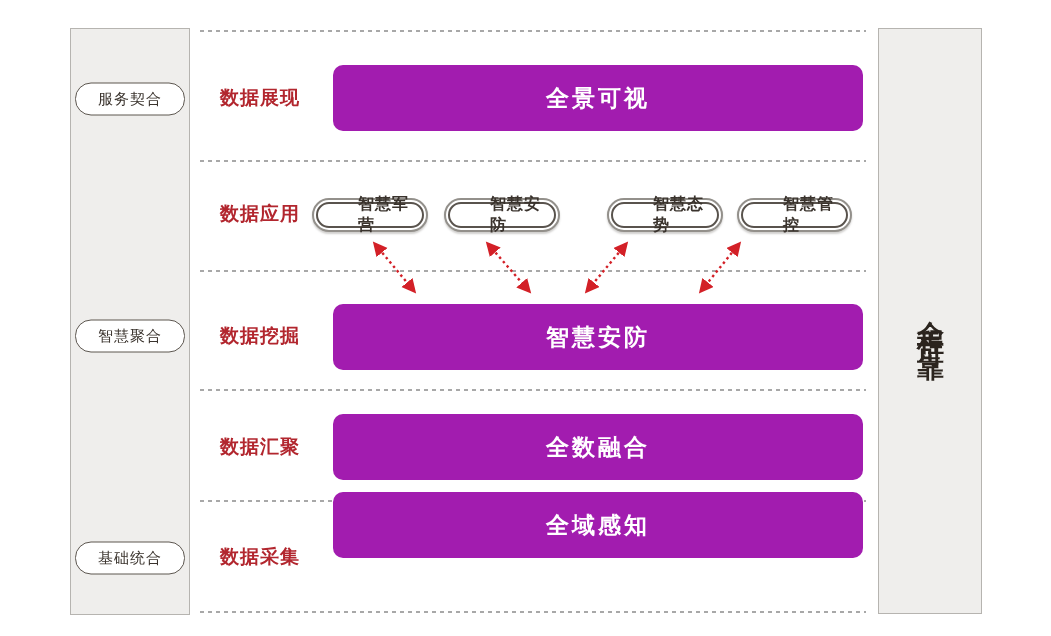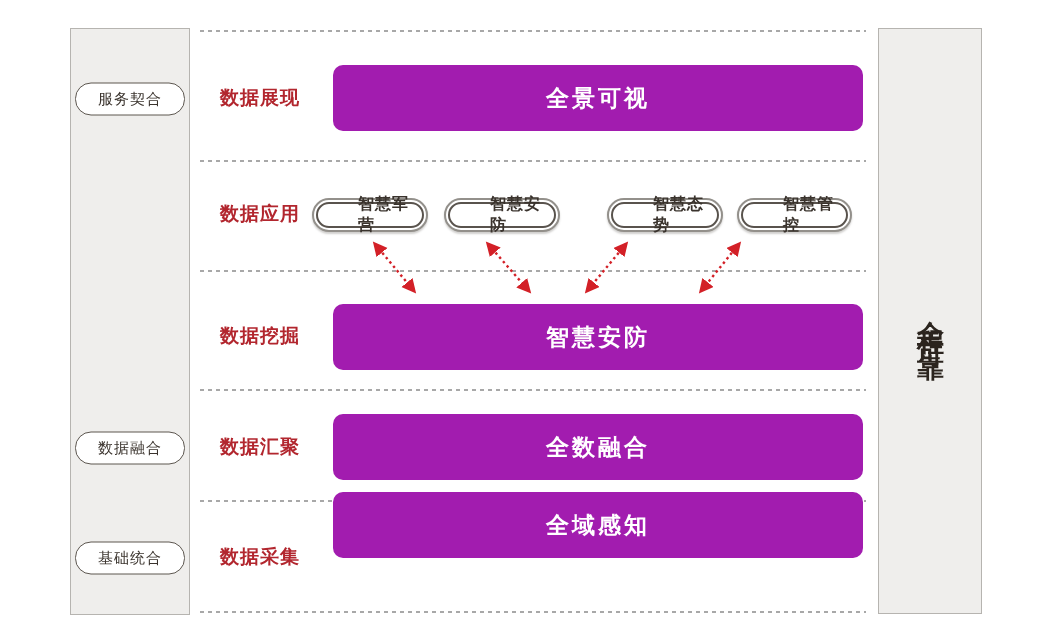--- a/index.html
+++ b/index.html
@@ -48,21 +48,21 @@
   }
   .arrows{position:absolute;left:0;top:0;pointer-events:none;}
 </style>
 </head>
 <body>
 
 <div class="canvas">
 
   <div class="side-panel left-panel">
     <div class="side-pill" style="top:70px;">服务契合</div>
-    <div class="side-pill" style="top:419px;">数据融合</div>
+    <div class="side-pill" style="top:307px;">智慧聚合</div>
     <div class="side-pill" style="top:529px;">基础统合</div>
   </div>
 
   <div class="dash-line" style="top:30px;"></div>
   <div class="dash-line" style="top:160px;"></div>
   <div class="dash-line" style="top:270px;"></div>
   <div class="dash-line" style="top:389px;"></div>
   <div class="dash-line" style="top:500px;"></div>
   <div class="dash-line" style="top:611px;"></div>
 

